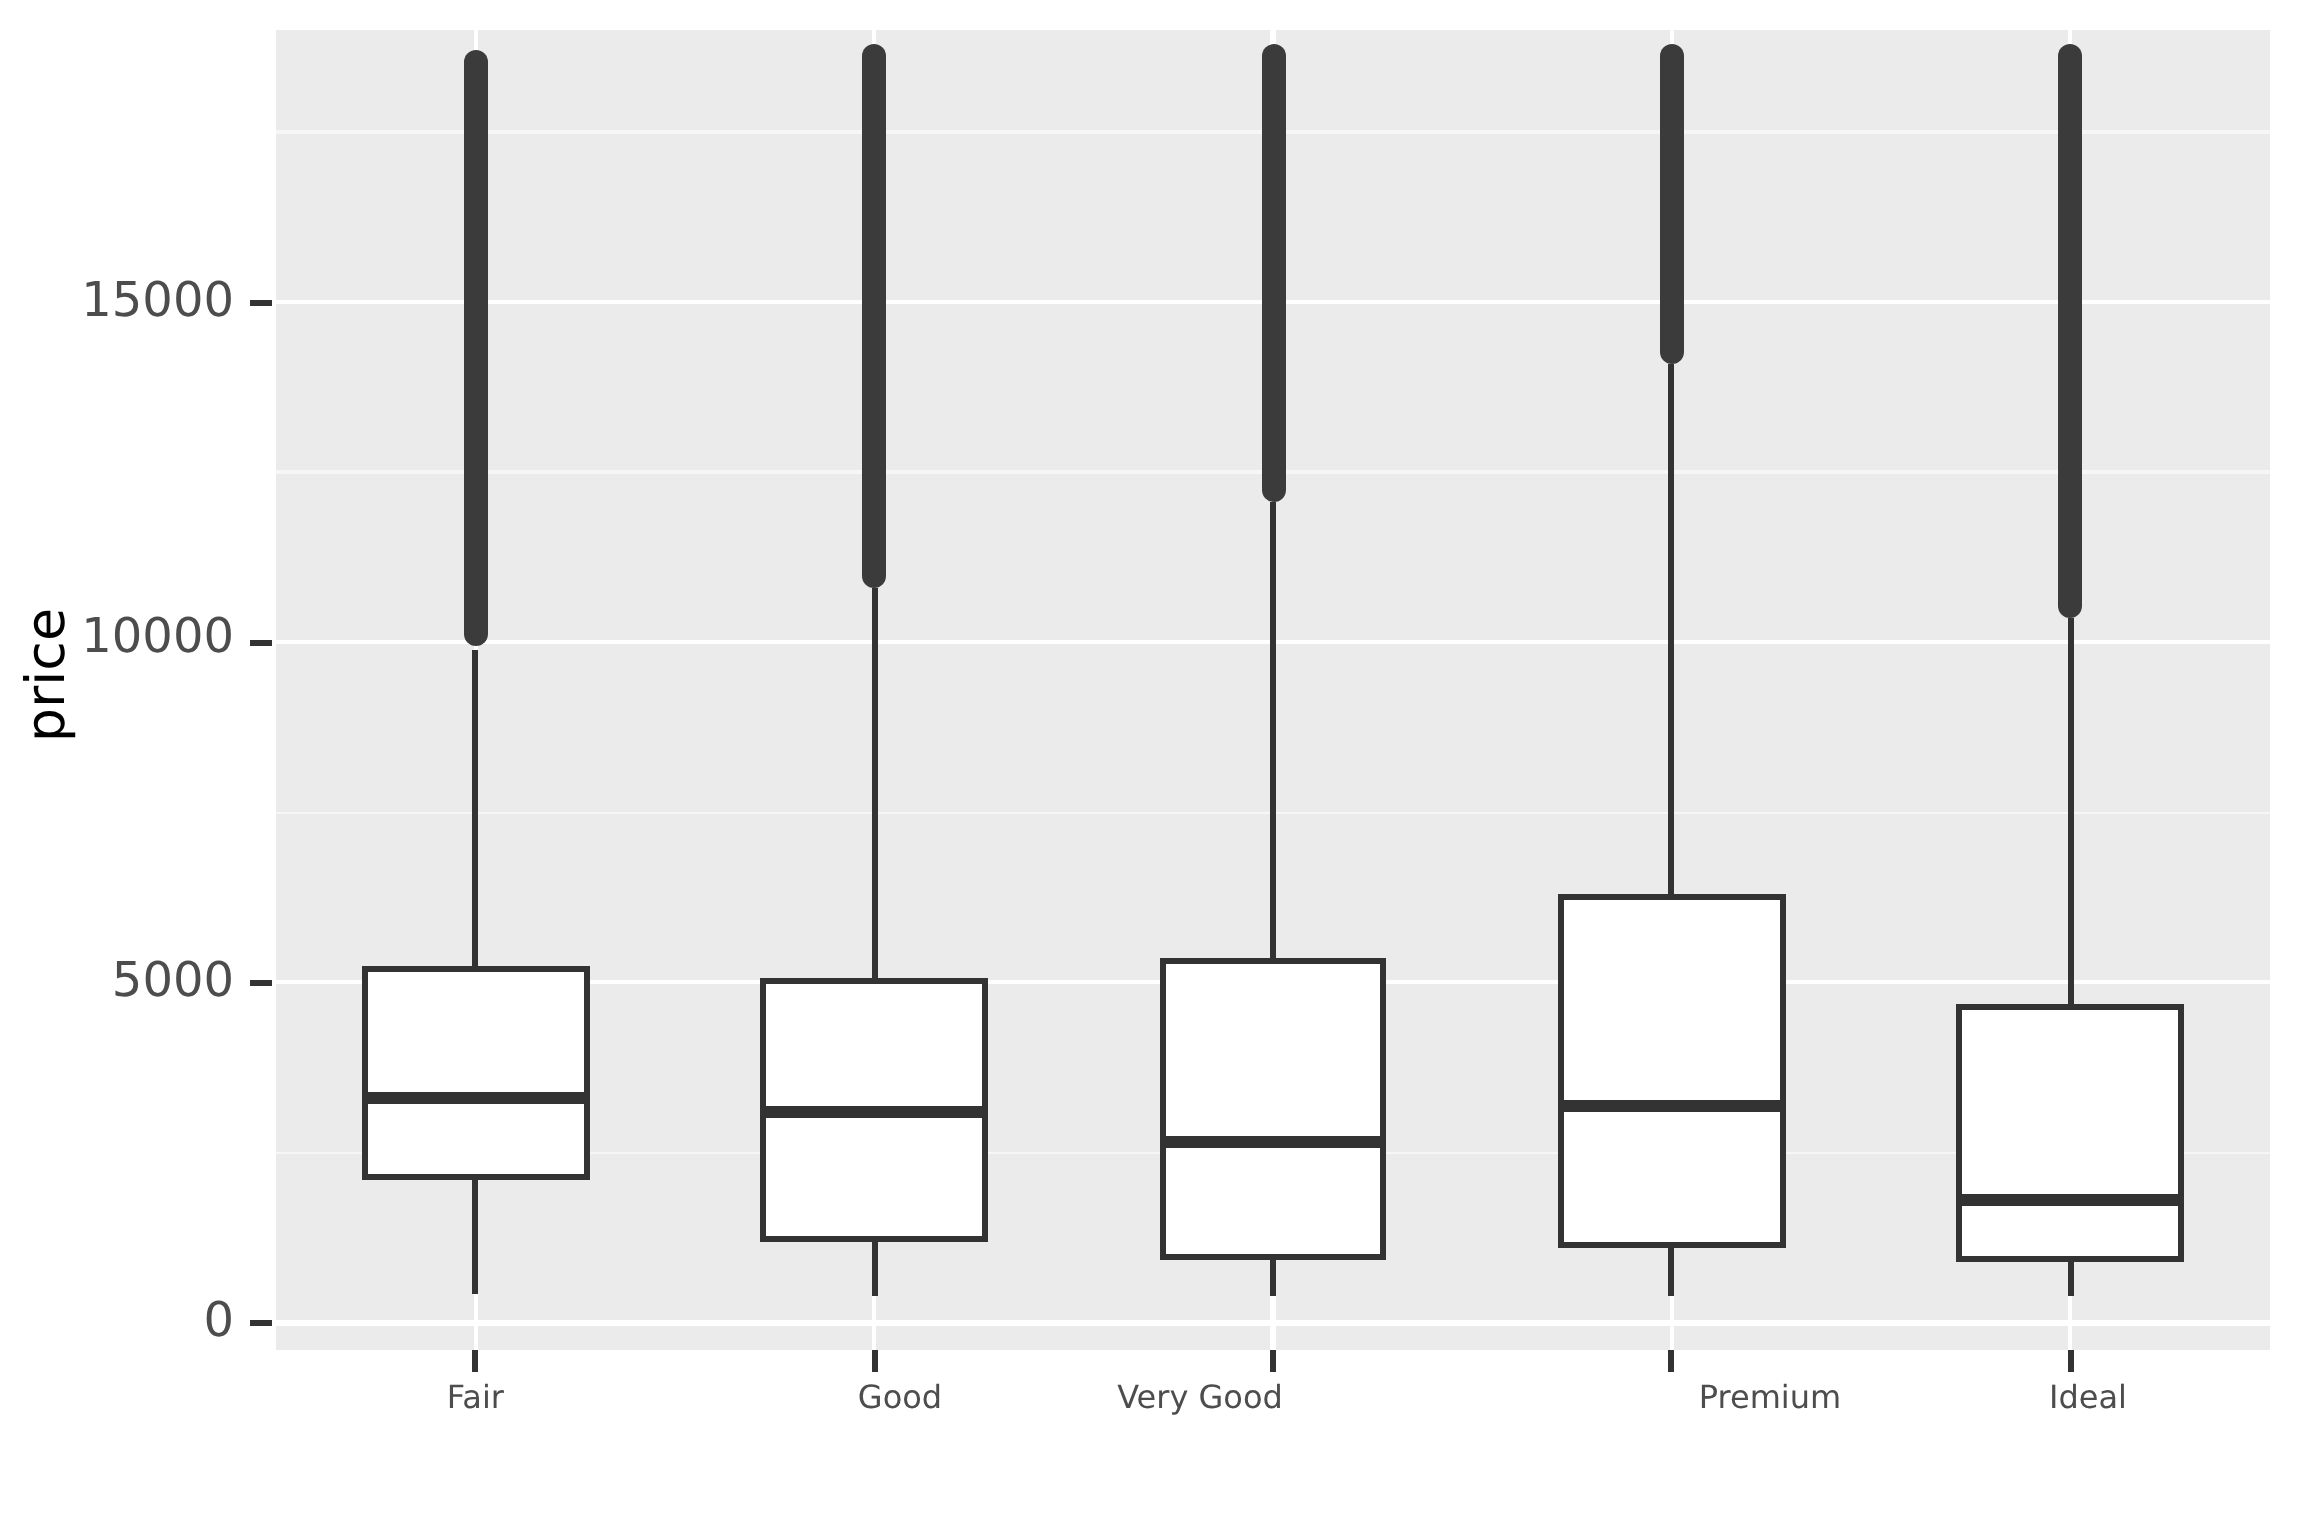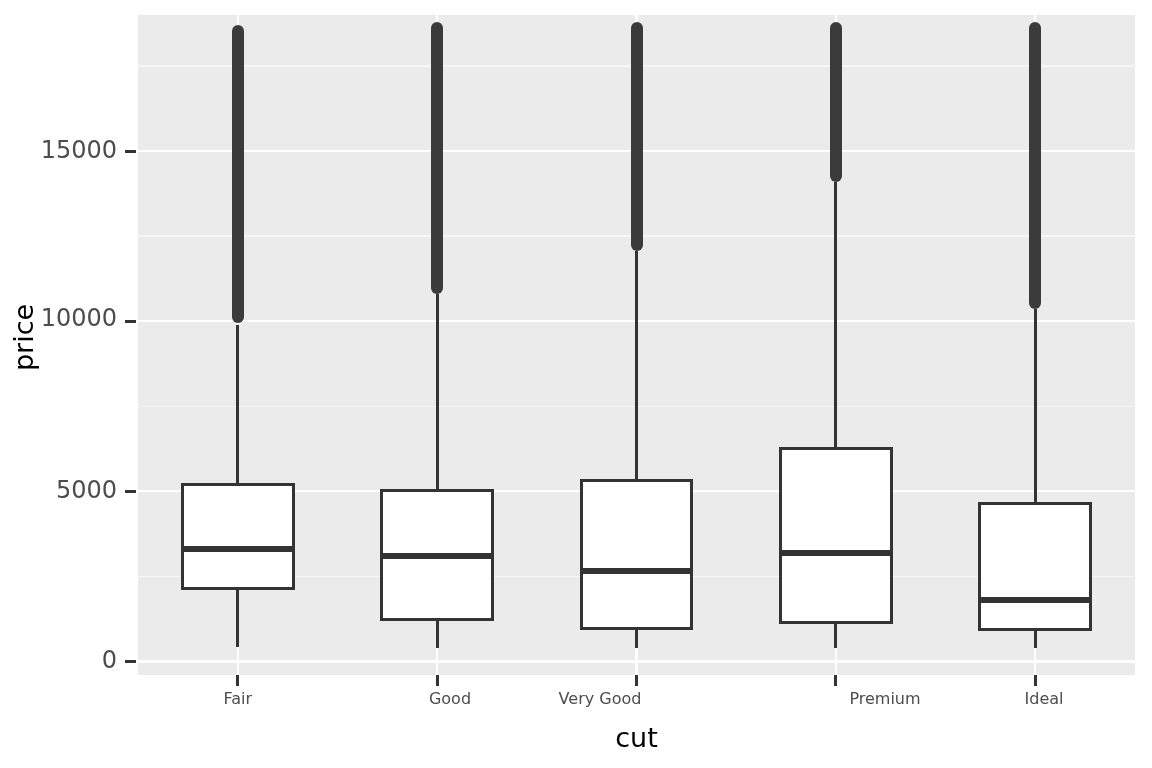--- a/index.html
+++ b/index.html
@@ -187,15 +187,14 @@
       <div class="x-tick-mark" style="left: 435.6px;"></div>
       <div class="x-tick-label" style="left: 450px;">Good</div>
       <div class="x-tick-mark" style="left: 635px;"></div>
       <div class="x-tick-label" style="left: 600px;">Very Good</div>
       <div class="x-tick-mark" style="left: 834.4px;"></div>
       <div class="x-tick-label" style="left: 885px;">Premium</div>
       <div class="x-tick-mark" style="left: 1033.8px;"></div>
       <div class="x-tick-label" style="left: 1004px; margin-left: 40px;">Ideal</div>
     </div>
 
-  <div id="x-axis-title">cut</div>
 
 </div>
 
 </body></html>

